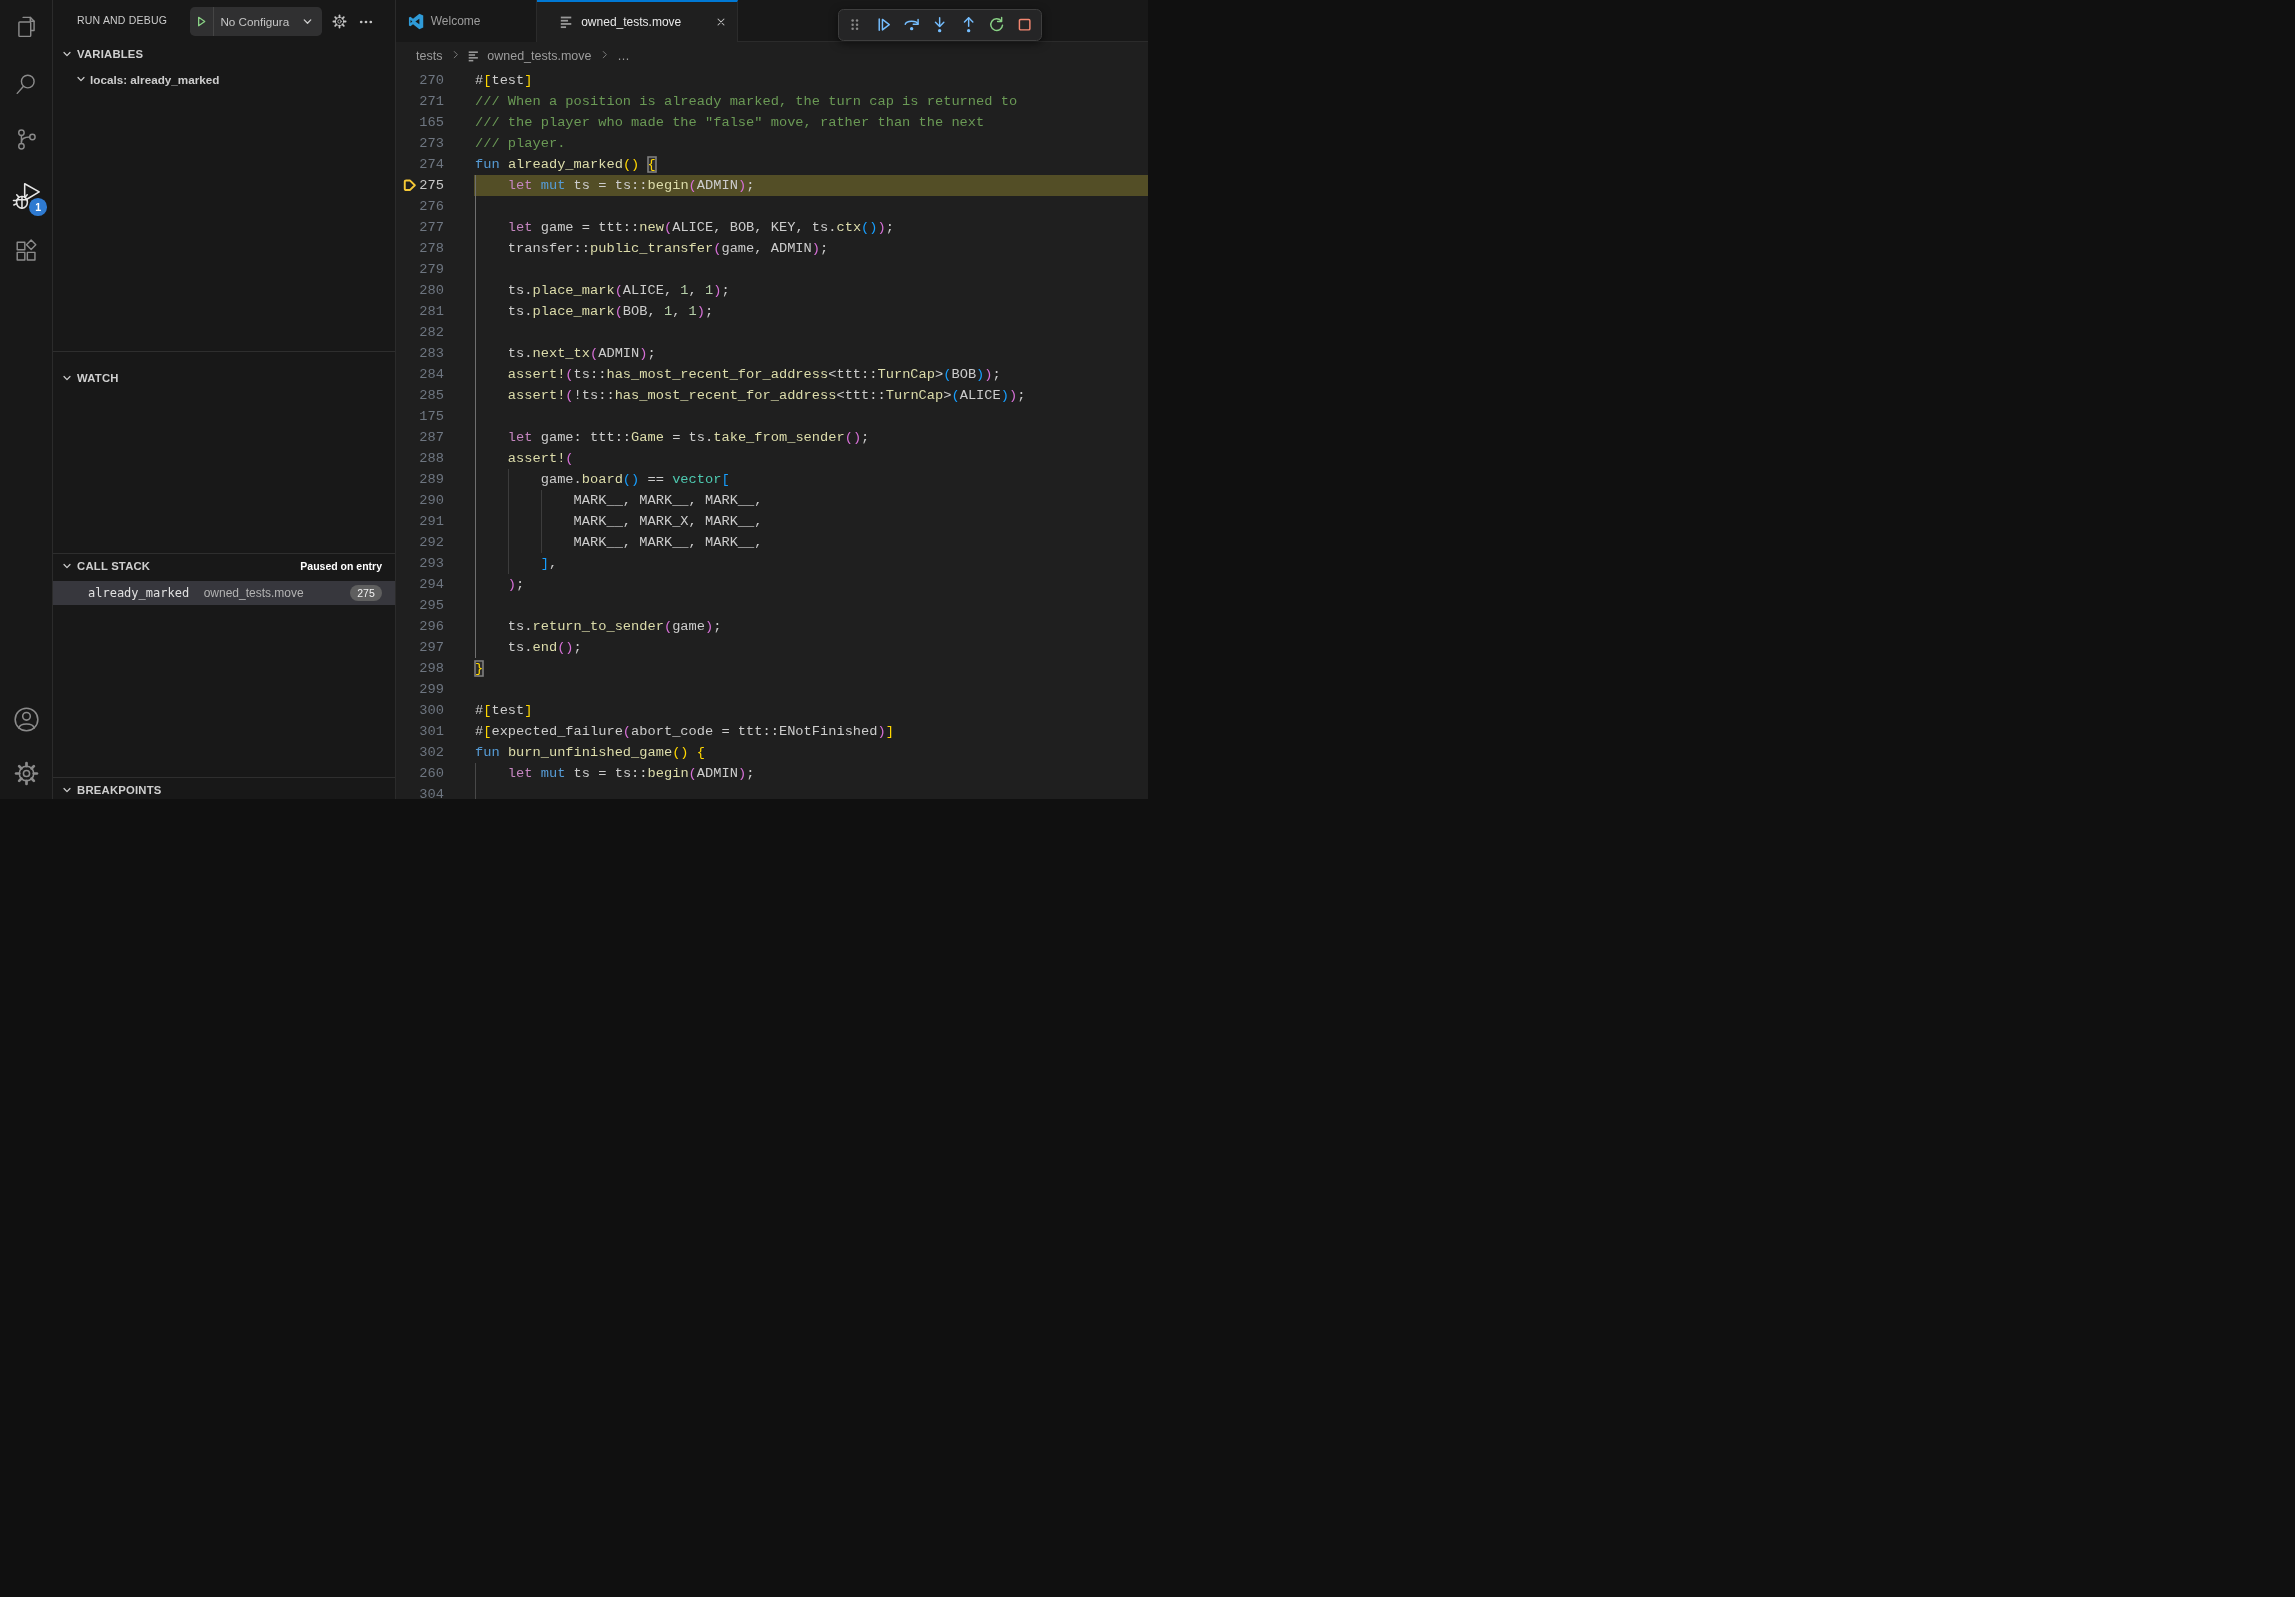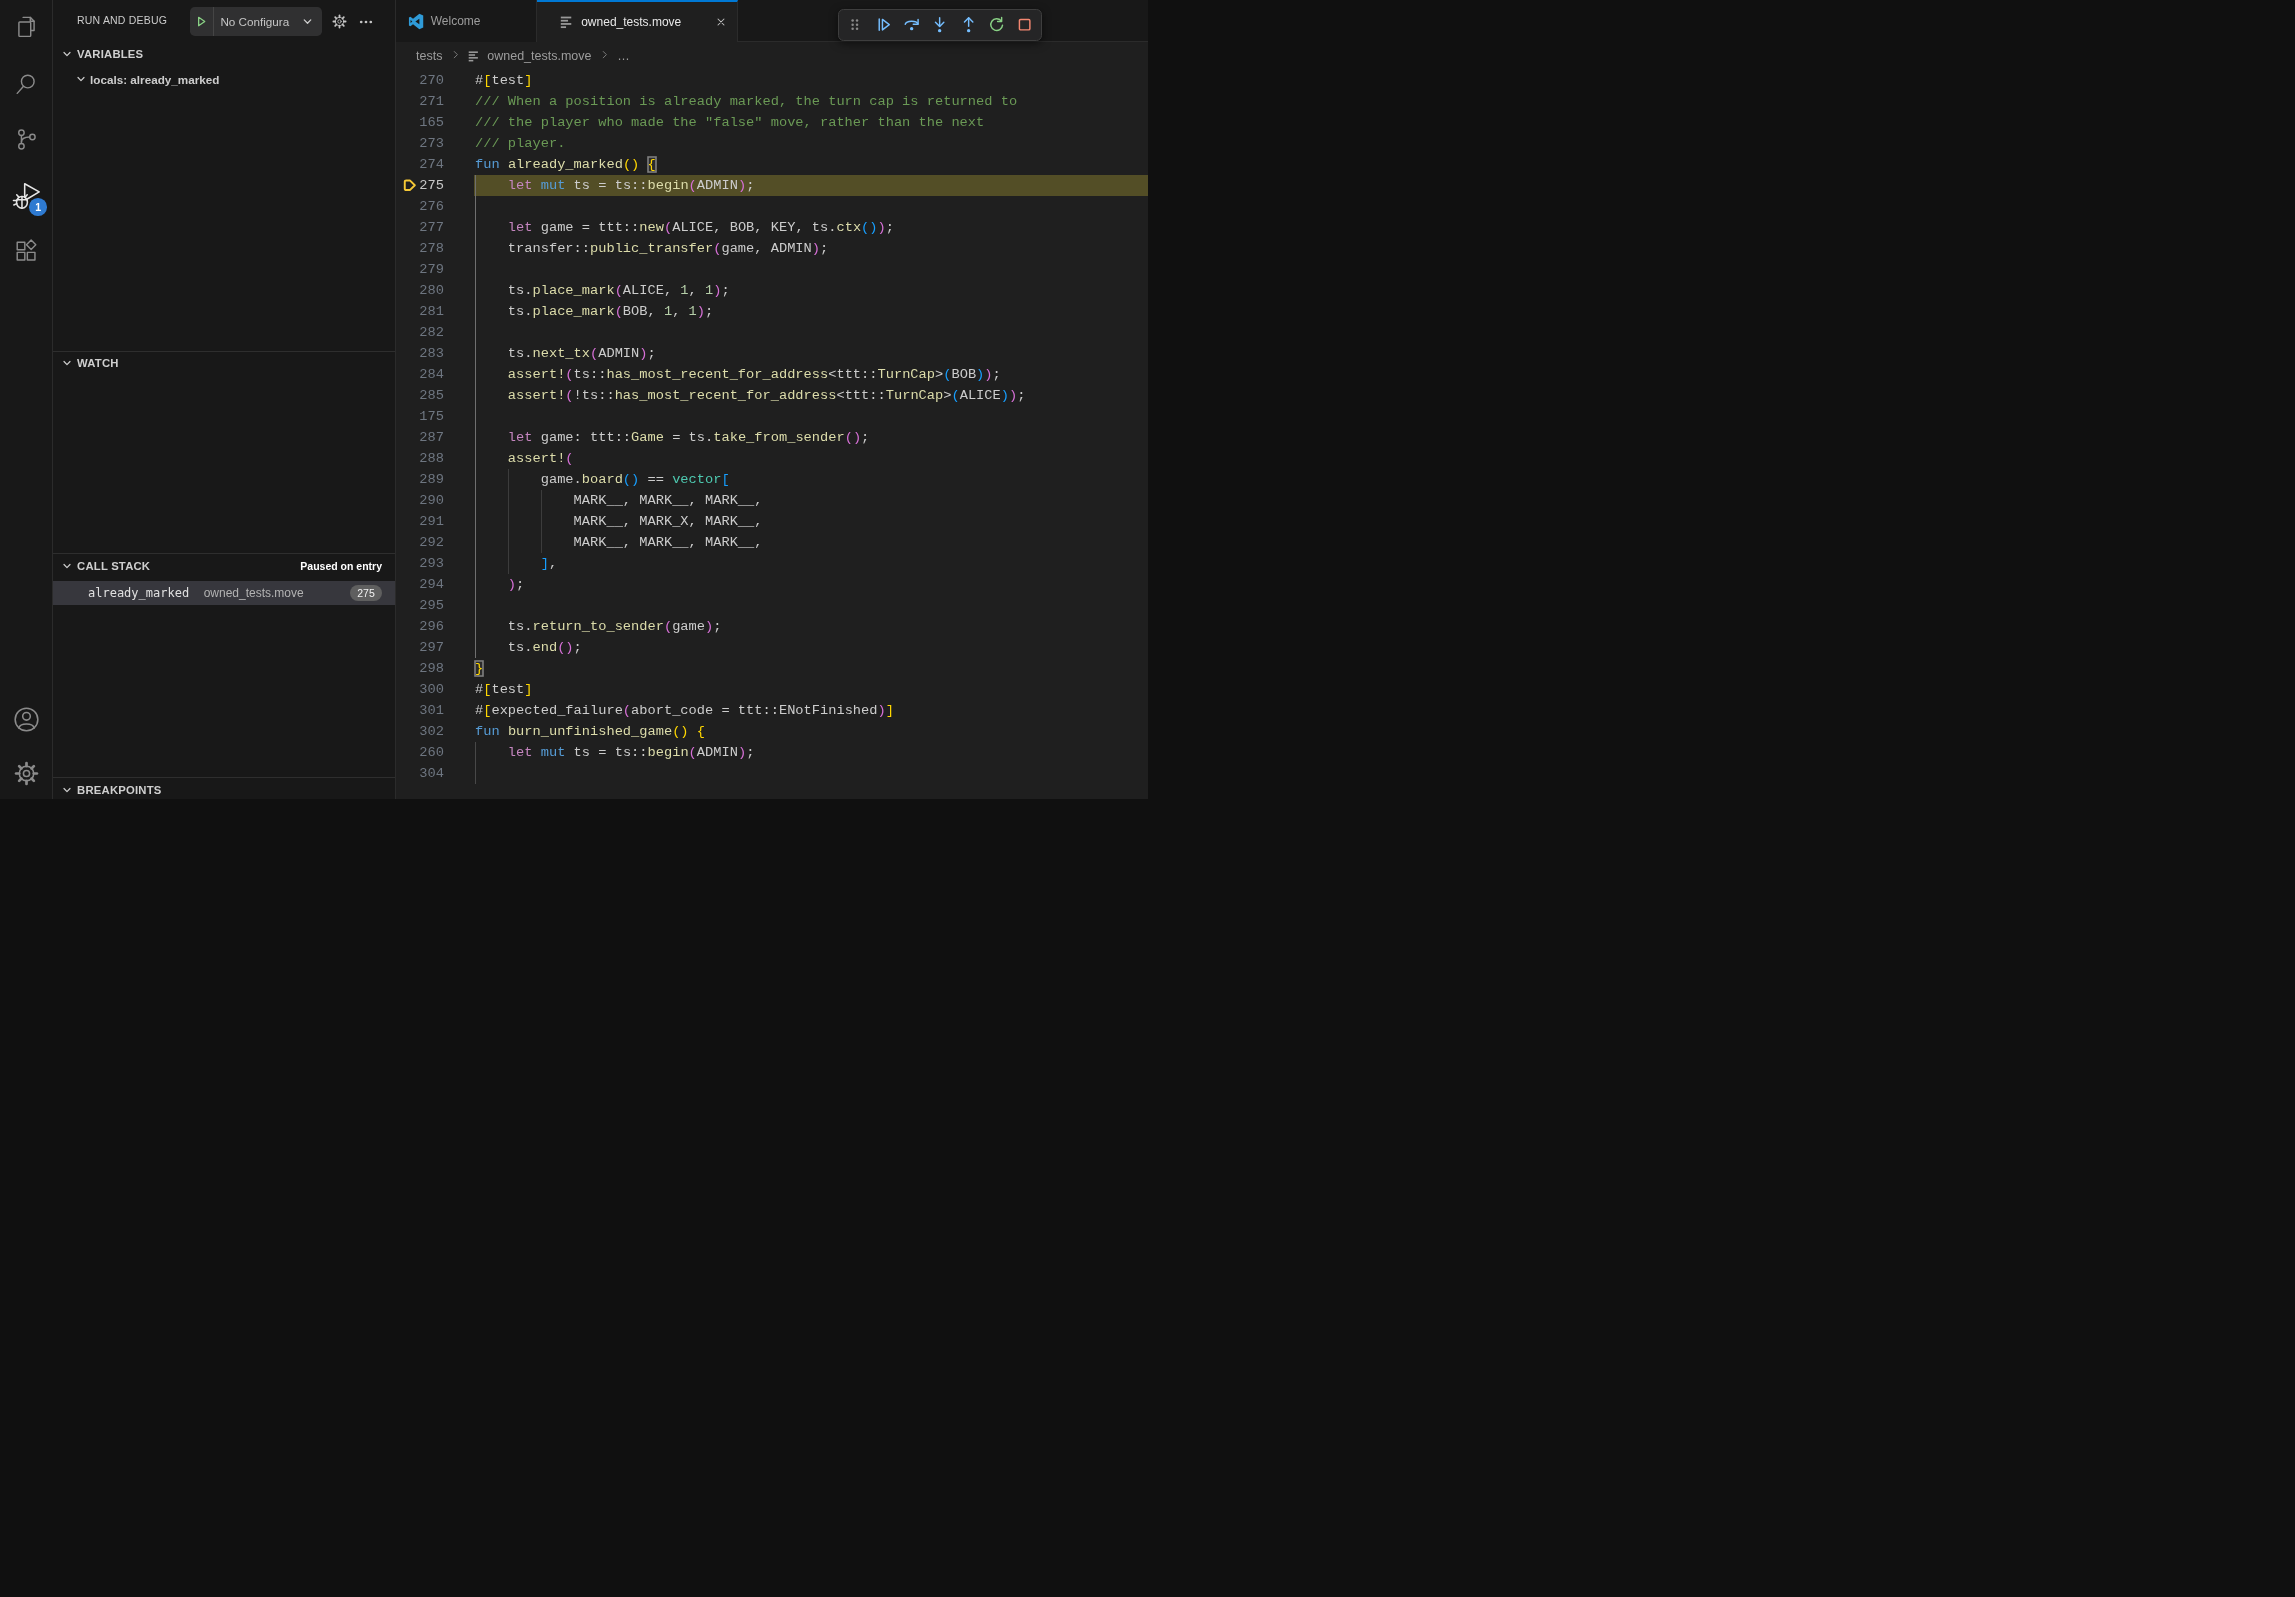--- a/index.html
+++ b/index.html
@@ -208,21 +208,21 @@
     <div class="row" style="top:68px">
       <span class="chev">
         <svg width="12" height="12" viewBox="0 0 16 16">
             <path d="M4 6 L8 10.2 L12 6"></path>
           </svg>
       </span>
       <span class="lbl">locals: already_marked</span>
     </div>
 
     <div class="sec-div" style="top:351px"></div>
-    <div class="sec-head" style="top:352px">
+    <div class="sec-head" style="top:367px">
       <span class="chev">
         <svg width="12" height="12" viewBox="0 0 16 16">
             <path d="M4 6 L8 10.2 L12 6"></path>
           </svg>
       </span>
       <span class="lbl">WATCH</span>
     </div>
 
     <div class="sec-div" style="top:553px"></div>
     <div class="sec-head" style="top:555px">
@@ -477,20 +477,24 @@
         </div>
         <div class="cl">
           <div class="num">297</div>
           <div class="txt"><i class="guide g0 active" style="left: 0ch;"></i><span class="tok" style="color: rgb(204, 204, 204);">    ts.</span><span class="tok" style="color: rgb(220, 220, 170);">end</span><span class="tok" style="color: rgb(214, 112, 214);">()</span><span class="tok" style="color: rgb(204, 204, 204);">;</span></div>
         </div>
         <div class="cl">
           <div class="num">298</div>
           <div class="txt"><span class="tok boxed" style="color: rgb(255, 215, 0);">}</span></div>
         </div>
         <div class="cl">
+          <div class="num">299</div>
+          <div class="txt"></div>
+        </div>
+        <div class="cl">
           <div class="num">300</div>
           <div class="txt"><span class="tok" style="color: rgb(204, 204, 204);">#</span><span class="tok" style="color: rgb(255, 215, 0);">[</span><span class="tok" style="color: rgb(204, 204, 204);">test</span><span class="tok" style="color: rgb(255, 215, 0);">]</span></div>
         </div>
         <div class="cl">
           <div class="num">301</div>
           <div class="txt"><span class="tok" style="color: rgb(204, 204, 204);">#</span><span class="tok" style="color: rgb(255, 215, 0);">[</span><span class="tok" style="color: rgb(204, 204, 204);">expected_failure</span><span class="tok" style="color: rgb(214, 112, 214);">(</span><span class="tok" style="color: rgb(204, 204, 204);">abort_code = ttt::ENotFinished</span><span class="tok" style="color: rgb(214, 112, 214);">)</span><span class="tok" style="color: rgb(255, 215, 0);">]</span></div>
         </div>
         <div class="cl">
           <div class="num">302</div>
           <div class="txt"><span class="tok" style="color: rgb(86, 156, 214);">fun</span><span class="tok" style="color: rgb(204, 204, 204);"> </span><span class="tok" style="color: rgb(220, 220, 170);">burn_unfinished_game</span><span class="tok" style="color: rgb(255, 215, 0);">()</span><span class="tok" style="color: rgb(204, 204, 204);"> </span><span class="tok" style="color: rgb(255, 215, 0);">{</span></div>

